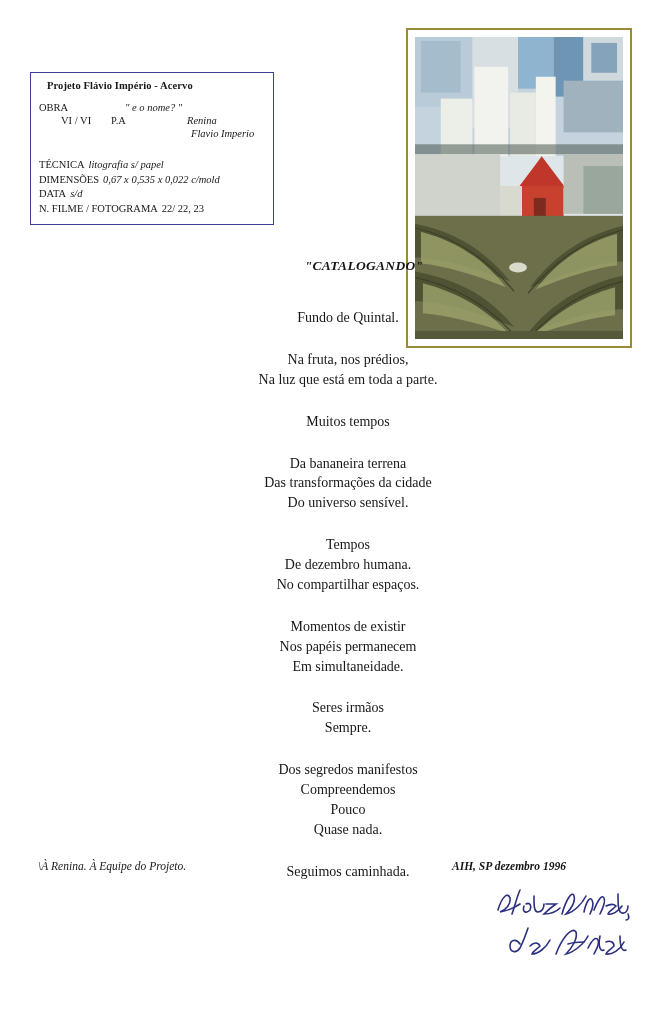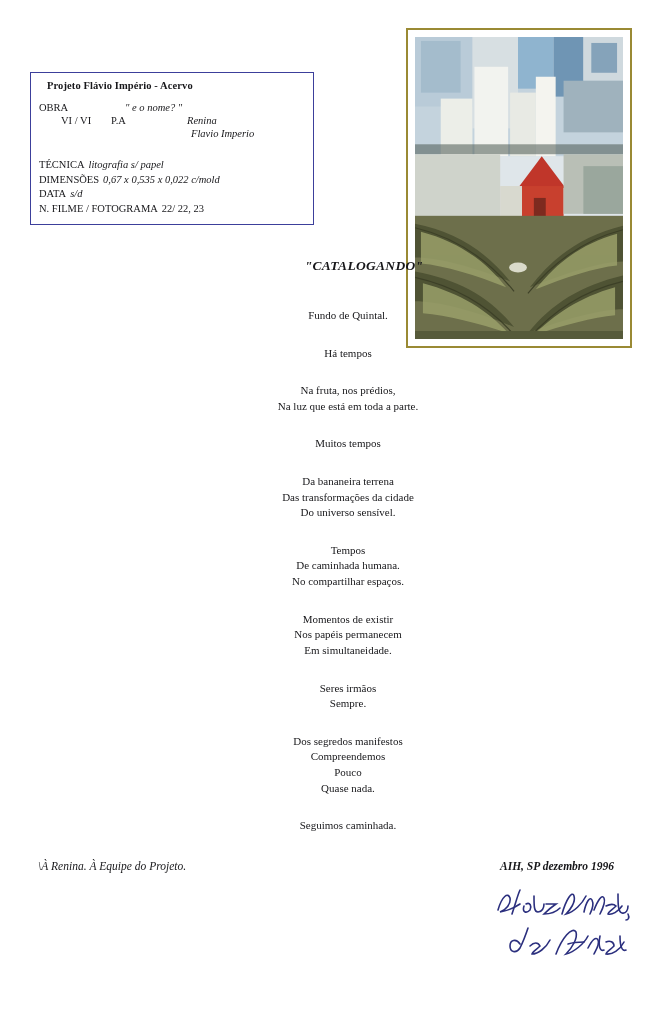--- a/index.html
+++ b/index.html
@@ -14,21 +14,21 @@
     font-family: "Liberation Serif", serif;
     color: #17171a;
     overflow: hidden;
   }
 
   
   .catalog-card {
     position: absolute;
     left: 30px;
     top: 72px;
-    width: 284px;
+    width: 244px;
     border: 1px solid #3c3f9b;
     padding: 6px 8px 8px 8px;
     box-sizing: border-box;
     font-size: 10.5px;
     line-height: 1.38;
   }
   .catalog-card .cc-title {
     font-weight: bold;
     font-size: 10.5px;
     margin-left: 8px;
@@ -100,21 +100,21 @@
   }
   .poem-title {
     font-style: italic;
     font-weight: bold;
     font-size: 13.5px;
     letter-spacing: 0.3px;
     margin-bottom: 34px;
     padding-left: 60px;
   }
   .stanza {
-    font-size: 11px;
+    font-size: 14px;
     line-height: 1.42;
     margin: 0 0 22px 0;
     padding-left: 28px;
   }
   .stanza div { white-space: nowrap; }
   .stanza.last { margin-bottom: 0; }
 
   
   .footer-left {
     position: absolute;
@@ -124,21 +124,20 @@
     font-size: 11.5px;
     text-align: right;
   }
   .footer-right {
     position: absolute;
     left: 452px;
     top: 860px;
     font-style: italic;
     font-weight: bold;
     font-size: 11.5px;
-    margin-left: 48px;
   }
   .signature {
     position: absolute;
     left: 492px;
     top: 884px;
     width: 150px;
     height: 80px;
     color: #2b2f7e;
   }
   .signature svg { display: block; }
@@ -236,42 +235,39 @@
   </div>
 </div>
 
 <div class="poem">
   <div class="poem-title">"CATALOGANDO"</div>
 
   <div class="stanza">
     <div>Fundo de Quintal.</div>
   </div>
 
-  <div class="stanza">
-    <div>Há tempos</div>
-  </div>
 
   <div class="stanza">
     <div>Na fruta, nos prédios,</div>
     <div>Na luz que está em toda a parte.</div>
   </div>
 
   <div class="stanza">
     <div>Muitos tempos</div>
   </div>
 
   <div class="stanza">
     <div>Da bananeira terrena</div>
     <div>Das transformações da cidade</div>
     <div>Do universo sensível.</div>
   </div>
 
   <div class="stanza">
     <div>Tempos</div>
-    <div>De caminhada humana.</div>
+    <div>De dezembro humana.</div>
     <div>No compartilhar espaços.</div>
   </div>
 
   <div class="stanza">
     <div>Momentos de existir</div>
     <div>Nos papéis permanecem</div>
     <div>Em simultaneidade.</div>
   </div>
 
   <div class="stanza">

